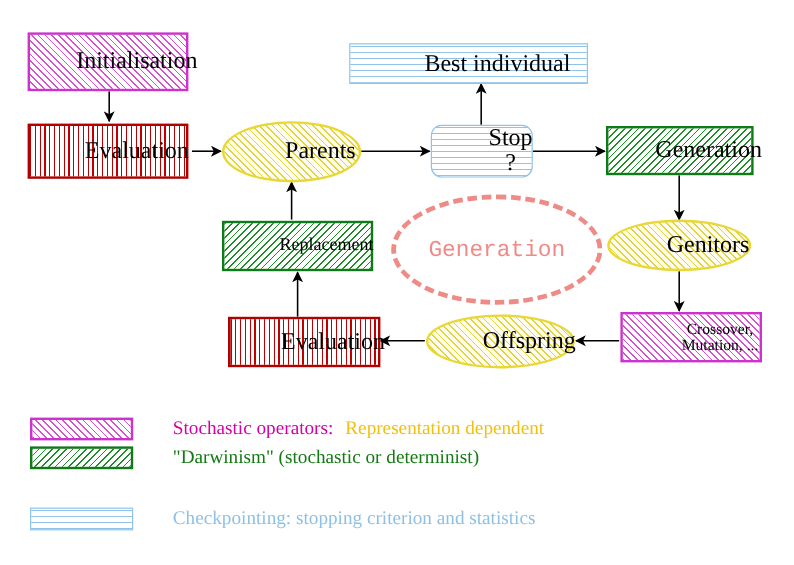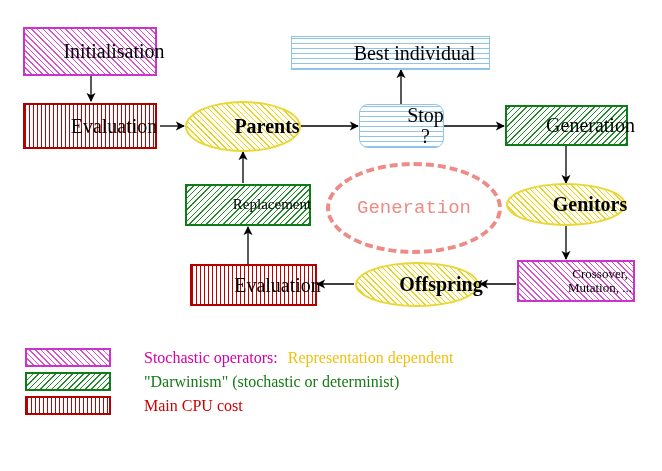--- a/index.html
+++ b/index.html
@@ -30,21 +30,20 @@
   }
   .pat-blue{
     background-color:#ffffff;
     background-image:repeating-linear-gradient(0deg,#8fc4e8 0px,#8fc4e8 1px,rgba(255,255,255,0) 1px,rgba(255,255,255,0) 5px);
     border:1px solid #8fc4e8;
   }
   .pat-yellow{
     background-color:#fffdf0;
     background-image:repeating-linear-gradient(45deg,#e3d23a 0px,#e3d23a 1px,rgba(255,255,255,0) 1px,rgba(255,255,255,0) 4px);
     border:2px solid #e8d735;
-    font-weight:bold;
   }
 
   .ellipse{border-radius:50%;}
   .rounded{border-radius:9px;}
 
   .dashed-ellipse{
     position:absolute;border-radius:50%;
     border:4px dashed #ee8b86;background:transparent;
     display:flex;align-items:center;justify-content:center;
   }
@@ -156,19 +155,19 @@
     <span class="swatch pat-magenta"></span>
     <span class="legend-text lg-magenta">Stochastic operators:</span>
     <span class="legend-text lg-gold" style="margin-left:10px;">Representation dependent</span>
   </div>
 
   <div class="legend-row" style="left:25px;top:372px;">
     <span class="swatch pat-green"></span>
     <span class="legend-text lg-green">"Darwinism" (stochastic or determinist)</span>
   </div>
 
-  <div class="legend-row" style="left:25px;top:396px;">
-    <span class="swatch pat-red"></span>
-    <span class="legend-text lg-red">Main CPU cost</span>
+
+  <div class="legend-row" style="left:25px;top:423px;">
+    <span class="swatch pat-blue"></span>
+    <span class="legend-text lg-lblue">Checkpointing: stopping criterion and statistics</span>
   </div>
-
 
 </div>
 
 </body></html>

